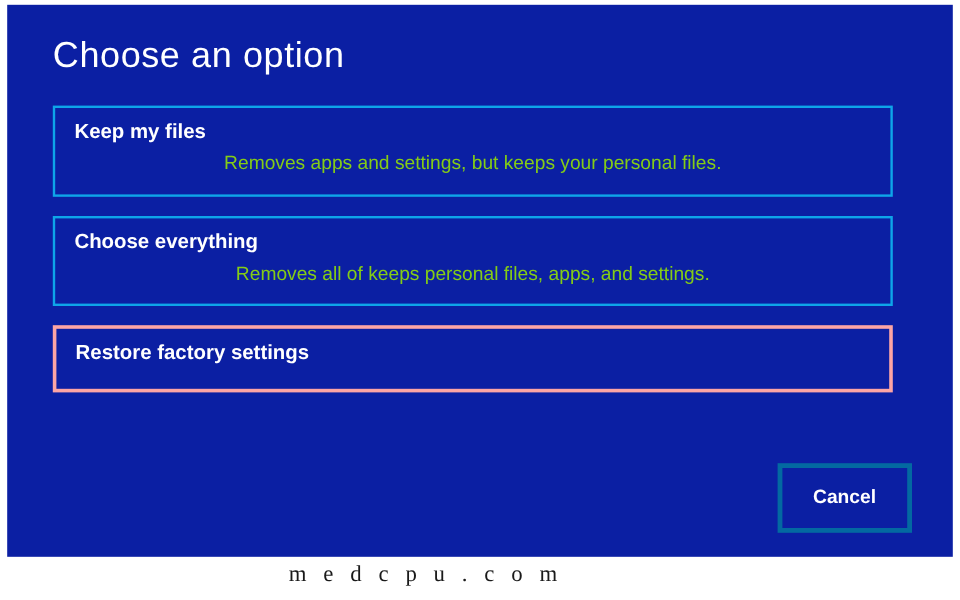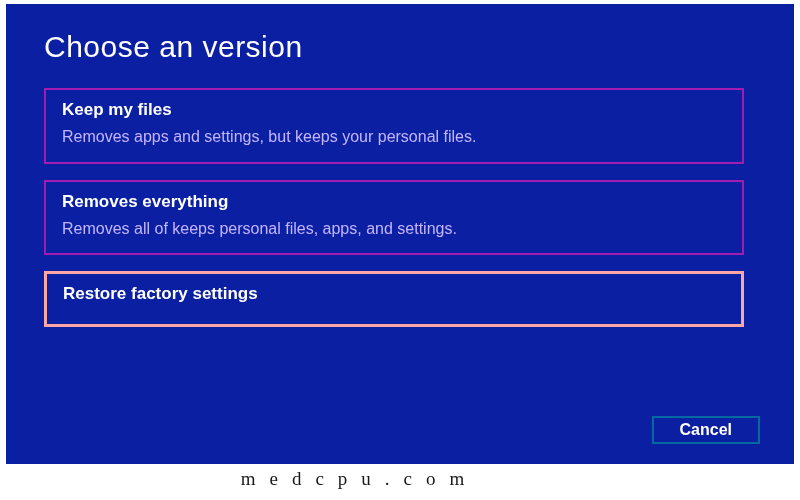--- a/index.html
+++ b/index.html
@@ -22,45 +22,46 @@
     padding: 26px 38px 0 38px;
   }
   .title {
     font-size: 30px;
     font-weight: 300;
     letter-spacing: 0.5px;
     margin-bottom: 24px;
   }
   .options { display: flex; flex-direction: column; gap: 16px; }
   .option {
-    border: 2px solid #a21caf;
+    border: 2px solid #0ea5e9;
     padding: 10px 16px 14px 16px;
     width: 700px;
     cursor: pointer;
   }
   .option.highlight {
     border: 3px solid #fca5a5;
   }
   .opt-title {
     font-size: 17px;
     font-weight: 700;
     margin-bottom: 6px;
   }
   .opt-desc {
     font-size: 16px;
     font-weight: 400;
-    color: #c4b5fd;
+    color: #84cc16;
     line-height: 1.35;
+    text-align: center;
   }
   .cancel-btn {
     position: absolute;
     right: 34px;
     bottom: 20px;
-    border: 2px solid #0369a1;
-    padding: 3px 26px;
+    border: 4px solid #0369a1;
+    padding: 16px 26px;
     font-size: 16px;
     font-weight: 700;
     color: #ffffff;
     background: transparent;
     cursor: pointer;
   }
   .watermark {
     position: absolute;
     left: 0;
     top: 468px;
@@ -70,31 +71,31 @@
     font-size: 19px;
     letter-spacing: 14px;
     color: #1a1a1a;
     padding-left: 15px;
   }
 </style>
 </head>
 <body>
 
 <div class="screen">
-  <h1 class="title">Choose an version</h1>
+  <h1 class="title">Choose an option</h1>
 
   <div class="options">
 
     <div class="option">
       <div class="opt-title">Keep my files</div>
       <div class="opt-desc">Removes apps and settings, but keeps your personal files.</div>
     </div>
 
     <div class="option">
-      <div class="opt-title">Removes everything</div>
+      <div class="opt-title">Choose everything</div>
       <div class="opt-desc">Removes all of keeps personal files, apps, and settings.</div>
     </div>
 
     <div class="option highlight">
       <div class="opt-title">Restore factory settings</div>
     </div>
 
   </div>
 
   <button class="cancel-btn">Cancel</button>

